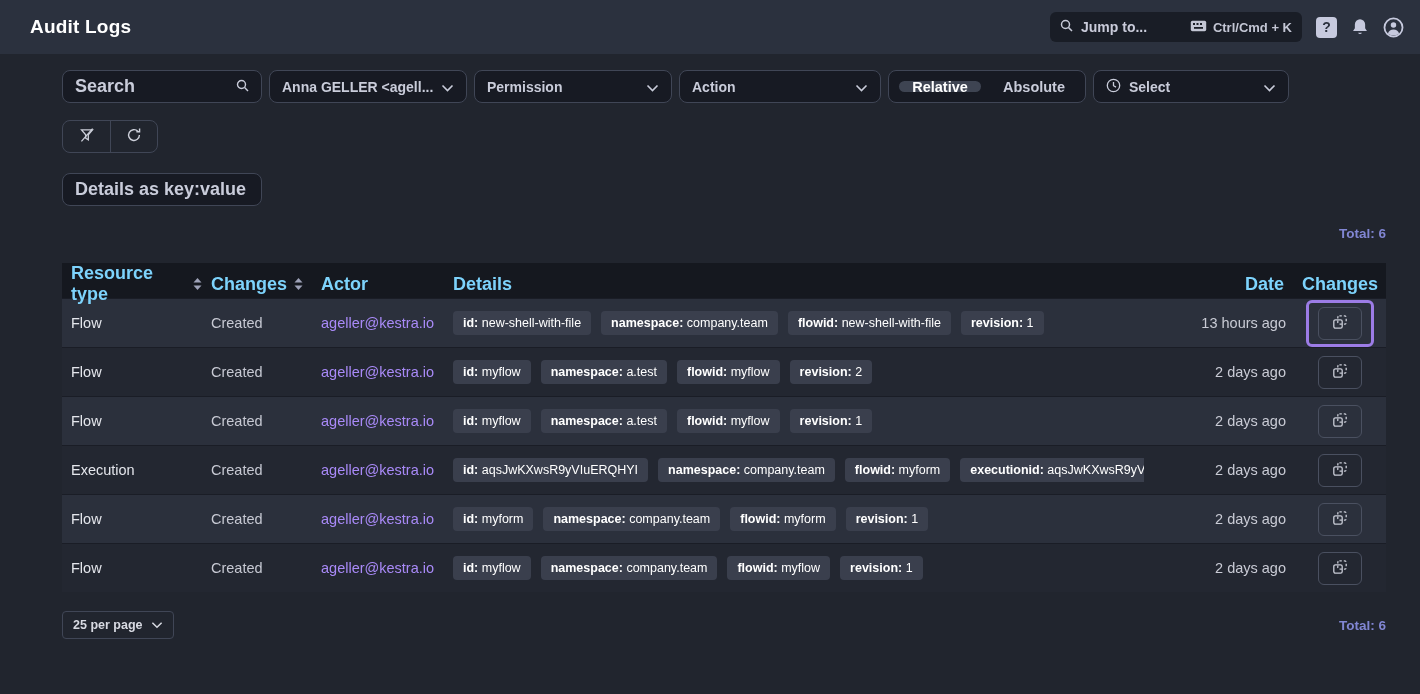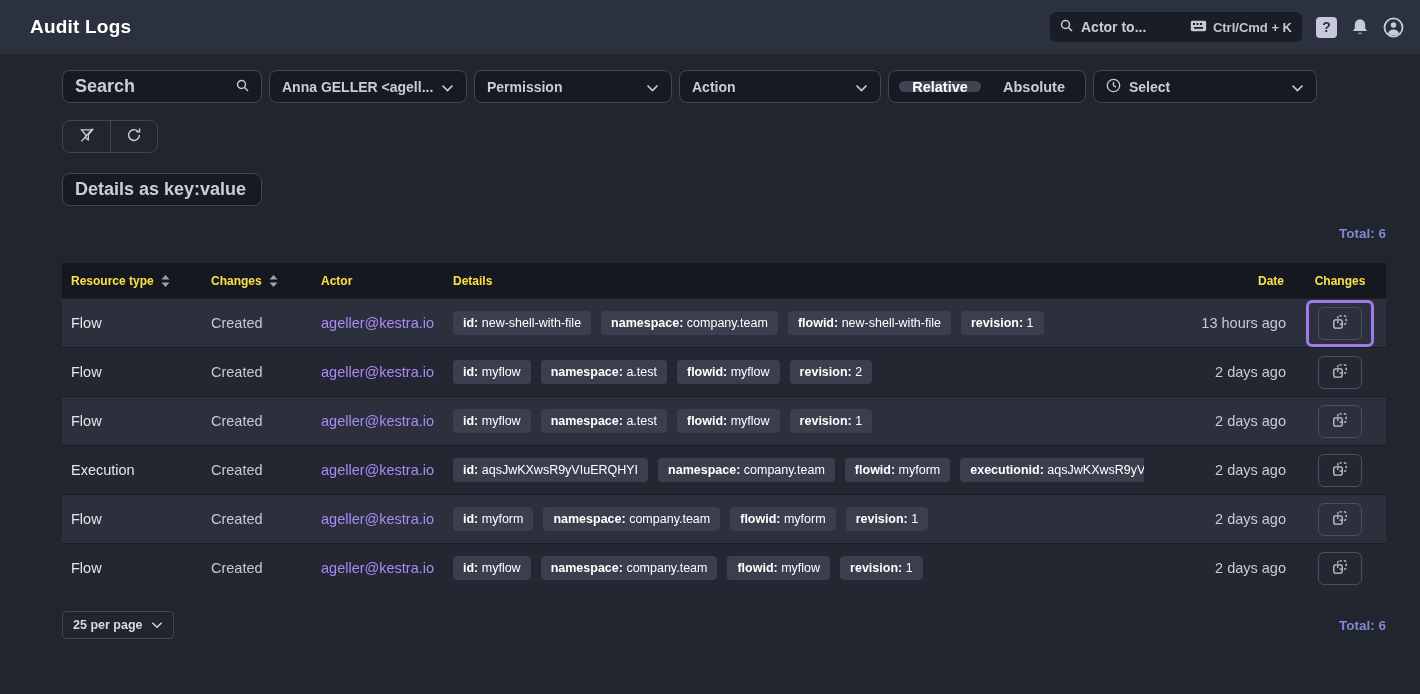--- a/index.html
+++ b/index.html
@@ -44,21 +44,21 @@
   .field input {
     background:transparent; border:none; outline:none; color:#c9ccda;
     font-family:inherit; font-size:18px; font-weight:600; width:100%;
   }
   .field input::placeholder { color:#c9ccda; opacity:1; }
   .w-search { width:200px; }
   .w-user { width:198px; }
   .w-perm { width:198px; }
   .w-action { width:202px; }
   .w-seg { width:198px; }
-  .w-select { width:224px; }
+  .w-select { width:196px; }
   .dropdown { cursor:pointer; }
   .dropdown .label-with-icon { display:flex; align-items:center; gap:8px; overflow:hidden; white-space:nowrap; }
   .segmented {
     height:33px; background:#171a23; border:1px solid #404656; border-radius:8px;
     display:flex; padding:10px; gap:12px;
   }
   .seg {
     flex:1; border-radius:6px; display:flex; align-items:center; justify-content:center;
     font-size:14.5px; font-weight:600; color:#c9ccda; cursor:pointer;
   }
@@ -81,21 +81,21 @@
   .total-line { margin:20px 34px 0 62px; text-align:right; color:#8186d3; font-size:13.5px; font-weight:700; height:17px; }
 
   
   .table { margin:20px 34px 0 62px; }
   .thead, .row {
     display:grid;
     grid-template-columns:140px 110px 132px 1fr 150px 92px;
     align-items:center;
   }
   .thead {
-    height:35px; background:#15181f; color:#fde047; font-size:12px; font-weight:700;
+    height:35px; background:#15181f; color:#7dd3fc; font-size:18px; font-weight:700;
   }
   .thead .th { padding-left:9px; display:flex; align-items:center; gap:7px; }
   .thead .th.th-date { justify-content:flex-end; padding-right:10px; }
   .thead .th.th-changes-btn { justify-content:center; padding-left:0; }
   .sort-icon { display:flex; flex-direction:column; gap:2px; cursor:pointer; }
   .row { height:49px; border-top:1px solid #1a1d26; font-size:14.5px; }
   .row-odd { background:#2b303c; }
   .row-even { background:#232731; }
   .cell { padding-left:9px; overflow:hidden; white-space:nowrap; }
   .cell-resource { color:#e4e6ec; font-weight:500; }
@@ -135,21 +135,21 @@
 <div class="topbar">
   <div class="topbar-title">Audit Logs</div>
   <div class="topbar-right">
     <div class="jump-box">
       <span>
         <svg width="13" height="13" viewBox="0 0 13 13">
             <circle cx="5.5" cy="5.5" r="4" fill="none" stroke="#c7cad8" stroke-width="1.5"></circle>
             <line x1="8.6" y1="8.6" x2="12" y2="12" stroke="#c7cad8" stroke-width="1.5"></line>
           </svg>
       </span>
-      <span class="jump-placeholder">Actor to...</span>
+      <span class="jump-placeholder">Jump to...</span>
       <span class="jump-shortcut">
         <span>
           <svg width="17" height="12" viewBox="0 0 17 12">
               <rect x="0.8" y="0.8" width="15.4" height="10.4" rx="1.6" fill="#c3c6d4"></rect>
               <rect x="3" y="3" width="2" height="2" fill="#191d26"></rect>
               <rect x="6.5" y="3" width="2" height="2" fill="#191d26"></rect>
               <rect x="10" y="3" width="2" height="2" fill="#191d26"></rect>
               <rect x="4" y="7" width="9" height="1.8" fill="#191d26"></rect>
             </svg>
         </span>

